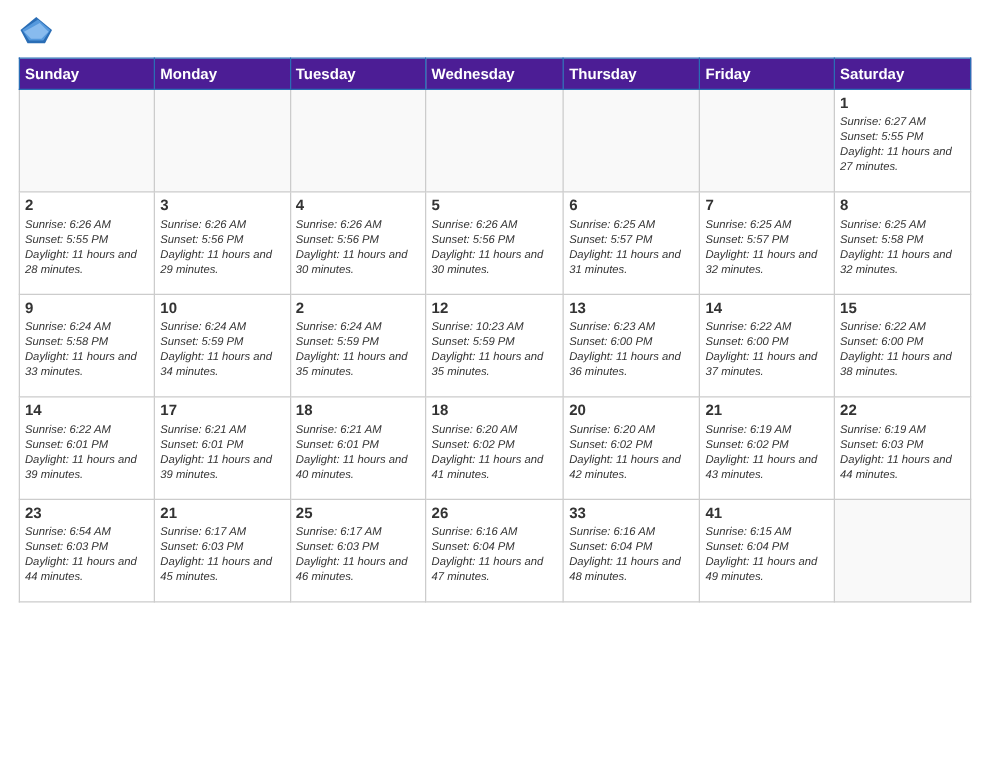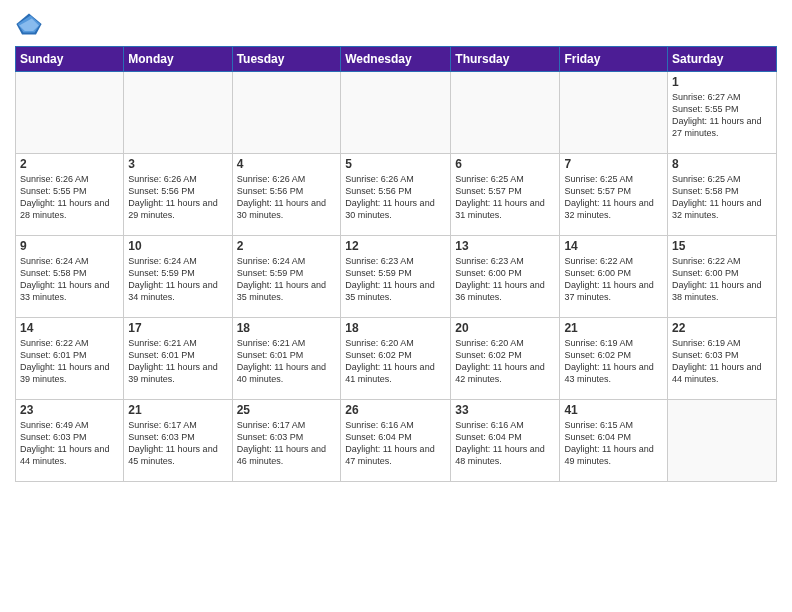--- a/index.html
+++ b/index.html
@@ -81,20 +81,21 @@
     .day-num {
       font-size: 12px;
       font-weight: bold;
       margin-bottom: 2px;
       display: block;
     }
     .day-info {
       font-size: 9px;
       line-height: 1.35;
       color: #333;
+      font-style: italic;
     }
   </style>
 </head>
 <body>
 
 <div class="page">
   <div class="header">
     <div class="logo">
       <svg class="logo-icon" viewBox="0 0 40 40">
         <polygon points="20,5 38,20 30,35 10,35 2,20" fill="#2a6db5"></polygon>
@@ -197,21 +198,21 @@
 Daylight: 11 hours and 34 minutes.</div>
           </td>
           <td>
             <span class="day-num">2</span>
             <div class="day-info">Sunrise: 6:24 AM
 Sunset: 5:59 PM
 Daylight: 11 hours and 35 minutes.</div>
           </td>
           <td>
             <span class="day-num">12</span>
-            <div class="day-info">Sunrise: 6:23 AM
+            <div class="day-info">Sunrise: 10:23 AM
 Sunset: 5:59 PM
 Daylight: 11 hours and 35 minutes.</div>
           </td>
           <td>
             <span class="day-num">13</span>
             <div class="day-info">Sunrise: 6:23 AM
 Sunset: 6:00 PM
 Daylight: 11 hours and 36 minutes.</div>
           </td>
           <td>
@@ -267,21 +268,21 @@
           <td>
             <span class="day-num">22</span>
             <div class="day-info">Sunrise: 6:19 AM
 Sunset: 6:03 PM
 Daylight: 11 hours and 44 minutes.</div>
           </td>
         </tr>
         <tr>
           <td>
             <span class="day-num">23</span>
-            <div class="day-info">Sunrise: 6:49 AM
+            <div class="day-info">Sunrise: 6:54 AM
 Sunset: 6:03 PM
 Daylight: 11 hours and 44 minutes.</div>
           </td>
           <td>
             <span class="day-num">21</span>
             <div class="day-info">Sunrise: 6:17 AM
 Sunset: 6:03 PM
 Daylight: 11 hours and 45 minutes.</div>
           </td>
           <td>

